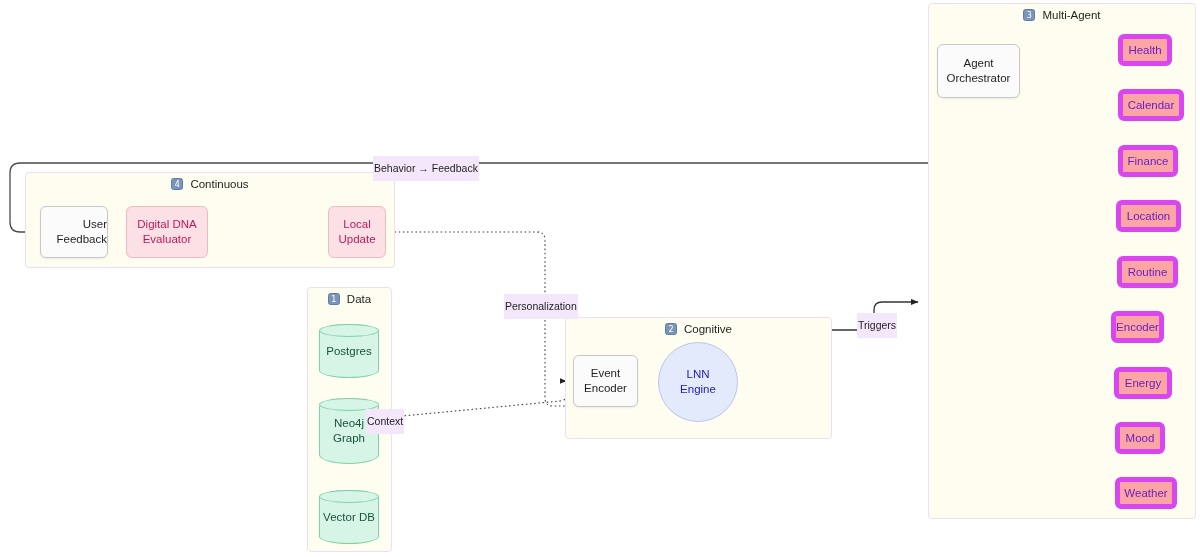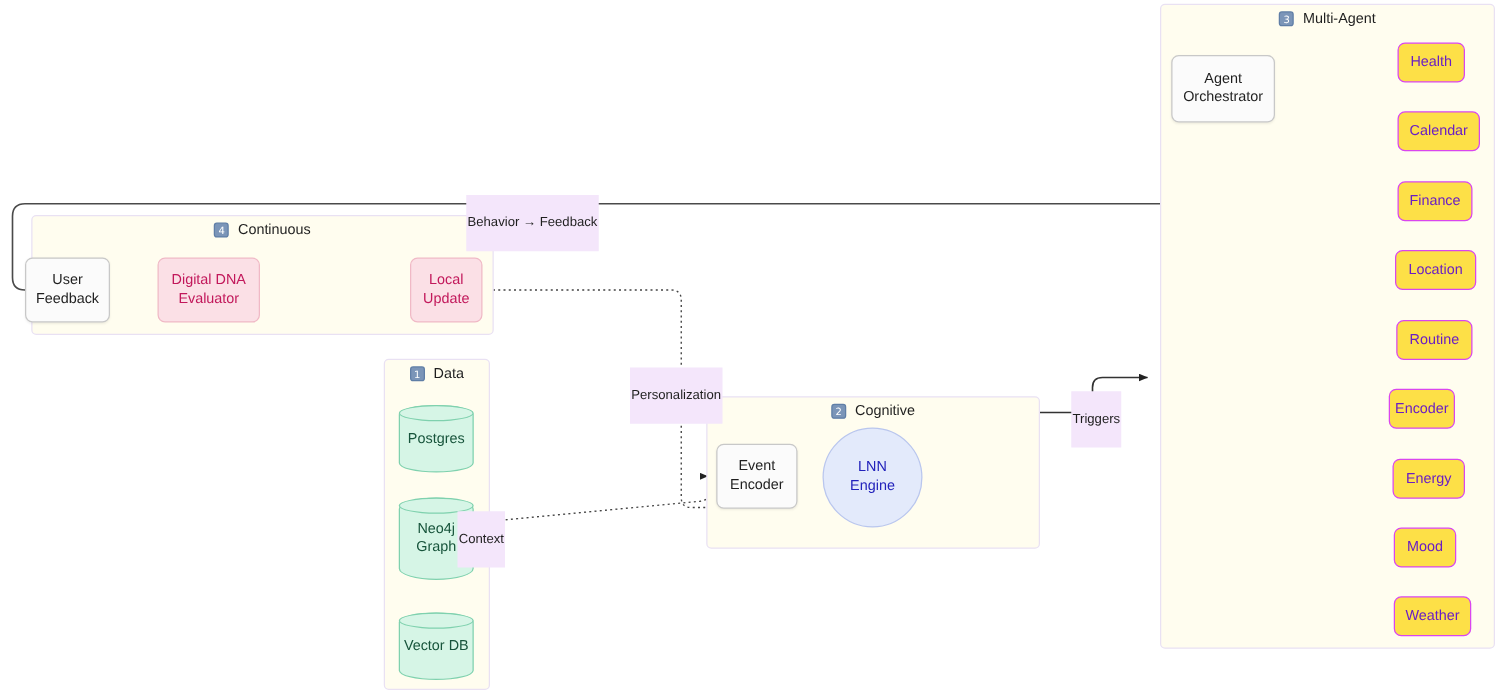--- a/index.html
+++ b/index.html
@@ -81,22 +81,22 @@
     border: 1px solid #c8c8c8;
     color: #1f1f1f;
     box-shadow: 0 1px 2px rgba(0,0,0,0.07);
   }
   .node.pink {
     background: #fbe0e6;
     border: 1px solid #f0b9c6;
     color: #c2185b;
   }
   .node.agent {
-    background: #fde047;
-    border: 1px solid #d946ef;
+    background: #fca5a5;
+    border: 5px solid #d946ef;
     color: #6a1ec4;
   }
   .node.circle {
     background: #e3eafb;
     border: 1px solid #b9c6ee;
     color: #2222bb;
     border-radius: 50%;
   }
 
   
@@ -130,21 +130,21 @@
   }
   .cyl span { position: relative; z-index: 2; text-align: right; }
 
   
   .edge-label {
     position: absolute;
     background: #f4e6fb;
     color: #1f1f1f;
     font-size: 10.5px;
     line-height: 13px;
-    padding: 16px 1px;
+    padding: 6px 1px;
     white-space: nowrap;
   }
 </style>
 </head>
 <body>
 
 <div id="canvas">
 
   <svg class="edges" viewBox="0 0 1200 557">
     <defs>
@@ -213,21 +213,21 @@
     </div>
   </div>
 
   <div class="cluster" style="left:928px; top:3px; width:268px; height:516px;">
     <div class="cluster-title">
       <span class="badge">3</span>
       <span>Multi-Agent</span>
     </div>
   </div>
 
-  <div class="node plain" style="left:20px; top:206px; width:68px; height:52px;">
+  <div class="node plain" style="left:40px; top:206px; width:68px; height:52px;align-items:flex-end;">
     <span>User</span>
     <span>Feedback</span>
   </div>
   <div class="node pink" style="left:126px; top:206px; width:82px; height:52px;">
     <span>Digital DNA</span>
     <span>Evaluator</span>
   </div>
   <div class="node pink" style="left:328px; top:206px; width:58px; height:52px;">
     <span>Local</span>
     <span>Update</span>

